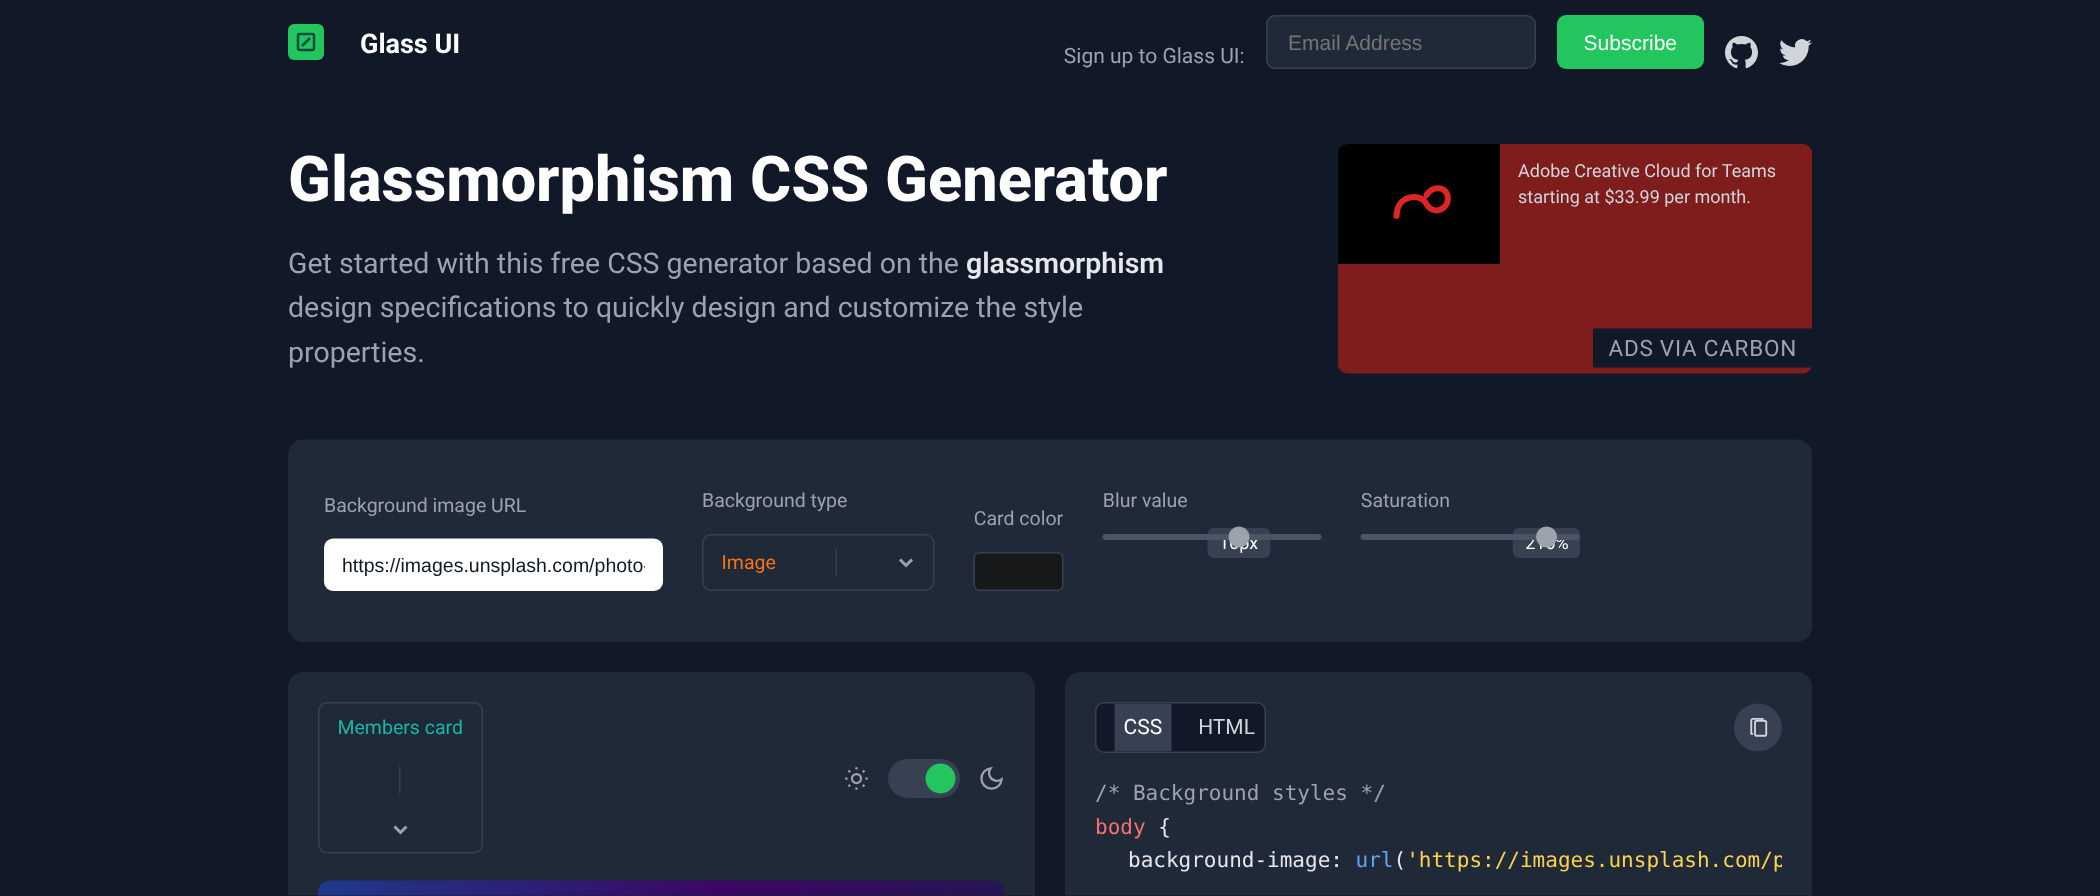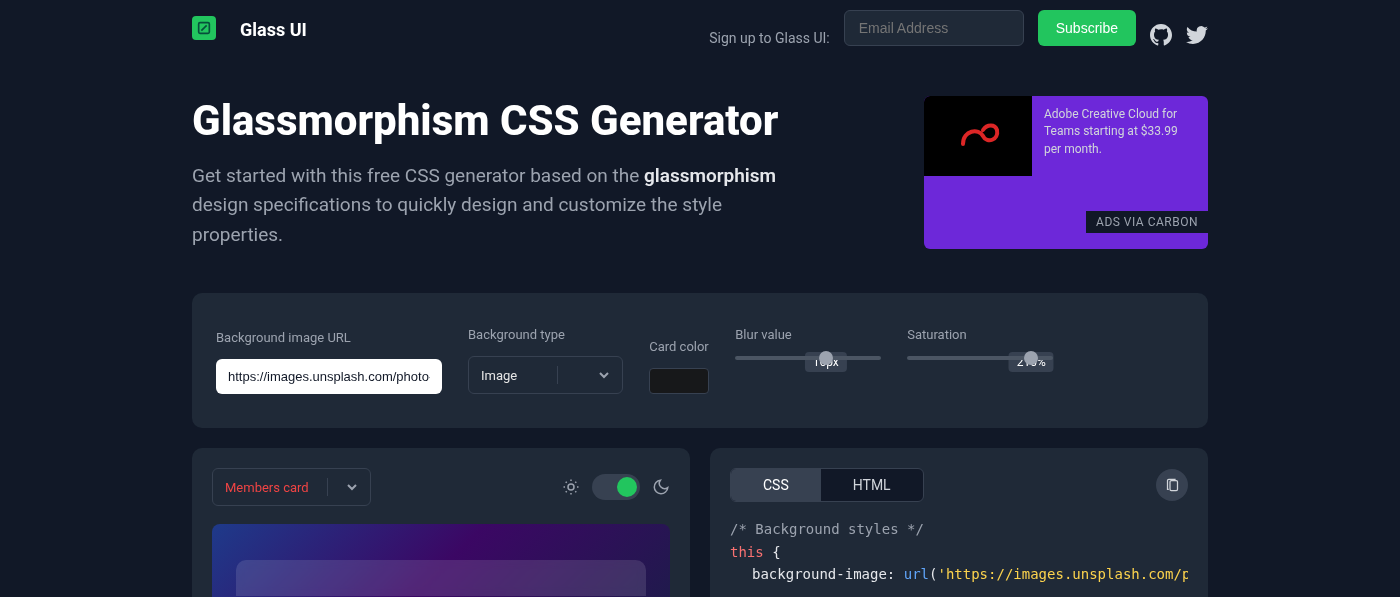--- a/index.html
+++ b/index.html
@@ -22,49 +22,49 @@
 .email-input { background: #1f2937; border: 1px solid #374151; color: #9ca3af; padding: 9px 14px; border-radius: 6px; width: 180px; font-size: 14px; }
 .subscribe-btn { background: #22c55e; color: #fff; border: none; padding: 10px 18px; border-radius: 6px; font-size: 14px; font-weight: 500; cursor: pointer; }
 .social-icon { width: 22px; height: 22px; color: #d1d5db; cursor: pointer; }
 .hero { margin-top: 40px; display: flex; gap: 60px; }
 .hero-left { flex: 1; }
 .hero-title { font-size: 42px; font-weight: 800; color: #fff; margin-bottom: 16px; }
 .hero-sub { font-size: 19px; color: #9ca3af; line-height: 1.55; max-width: 600px; }
 .hero-sub strong { color: #e5e7eb; font-weight: 600; }
 .hero-credits { font-size: 15px; color: #9ca3af; margin-top: 28px; }
 .hero-credits a { color: #60a5fa; text-decoration: none; }
-.ad-card { width: 284px; background: #6d28d9; border-radius: 6px; display: flex; overflow: hidden; position: relative; flex-shrink:0; }
+.ad-card { width: 316px; background: #7f1d1d; border-radius: 6px; display: flex; overflow: hidden; position: relative; flex-shrink:0; }
 .ad-logo { width: 108px; height: 80px; background: #000; display: flex; align-items: center; justify-content: center; }
 .ad-logo svg { width: 50px; height: 36px; }
 .ad-text { padding: 10px 12px 24px 12px; font-size: 12px; color: #d1d5db; line-height: 1.45; flex:1; }
-.ad-via { position: absolute; bottom: 16px; right: 0; background: #111827; padding: 4px 10px; font-size: 12px; letter-spacing: 0.5px; color: #9ca3af; }
+.ad-via { position: absolute; bottom: 4px; right: 0; background: #111827; padding: 4px 10px; font-size: 15px; letter-spacing: 0.5px; color: #9ca3af; }
 .controls-panel { margin-top: 44px; background: #1f2937; border-radius: 10px; padding: 34px 24px; display: flex; gap: 26px; align-items: flex-end; }
 .control-group { display: flex; flex-direction: column; gap: 14px; }
 .control-label { font-size: 13px; color: #9ca3af; }
 .url-input { background: #fff; color: #111827; border: none; padding: 10px 12px; border-radius: 6px; width: 226px; font-size: 13px; }
-.select { background: #1f2937; border: 1px solid #374151; color: #e5e5e5; padding: 10px 12px; border-radius: 6px; display: flex; align-items: center; gap: 40px; font-size: 13px; height:38px; }
+.select { background: #1f2937; border: 1px solid #374151; color: #f97316; padding: 10px 12px; border-radius: 6px; display: flex; align-items: center; gap: 40px; font-size: 13px; height:38px; }
 .select-divider { width:1px; height:18px; background:#374151; }
 .color-swatch { width: 60px; height: 26px; background: #17181a; border: 1px solid #374151; border-radius: 4px; }
 .slider-wrap { position: relative; width: 146px; height: 38px; display:flex; align-items:flex-start; }
 .slider-track { width: 100%; height: 4px; background: #4b5563; border-radius: 2px; position: relative; margin-bottom:6px; }
 .slider-thumb { position: absolute; top: 50%; transform: translate(-50%, -50%); width: 14px; height: 14px; background: #9ca3af; border-radius: 50%; }
 .slider-badge { position: absolute; top: -4px; transform: translateX(-50%); background: #374151; color: #fff; font-size: 12px; padding: 3px 8px; border-radius: 4px; }
 .bottom-row { margin-top: 20px; display: flex; gap: 20px; }
 .preview-panel, .code-panel { background: #1f2937; border-radius: 10px; padding: 20px; flex: 1; min-width:0; }
 .preview-header { display: flex; align-items: center; gap: 12px; margin-bottom: 18px; }
-.preview-select { background: #1f2937; border: 1px solid #374151; color: #ef4444; padding: 9px 12px; border-radius: 6px; display: flex; align-items: center; gap: 18px; font-size: 13px; }
+.preview-select { background: #1f2937; border: 1px solid #374151; color: #14b8a6; padding: 9px 12px; border-radius: 6px; display: flex; align-items: center; gap: 18px; font-size: 13px; flex-direction: column; }
 .preview-header-right { margin-left: auto; display: flex; align-items: center; gap: 12px; }
 .theme-icon { width: 18px; height: 18px; color: #9ca3af; }
 .toggle { width: 48px; height: 26px; background: #374151; border-radius: 13px; position: relative; cursor: pointer; }
 .toggle-knob { position: absolute; right: 3px; top: 3px; width: 20px; height: 20px; background: #22c55e; border-radius: 50%; }
 .preview-card { background: linear-gradient(135deg, #1e3a8a 0%, #3b0764 50%, #1e1b4b 100%); border-radius: 8px; padding: 36px 24px 0 24px; height: 90px; position: relative; overflow:hidden; }
 .glass-card { background: rgba(255,255,255,0.12); border-radius: 10px 10px 0 0; padding: 18px 22px; display: flex; align-items: center; justify-content: space-between; backdrop-filter: blur(4px); position:relative; }
 .code-header { display: flex; align-items: center; margin-bottom: 16px; }
 .code-tabs { display: flex; background: #111827; border-radius: 6px; overflow: hidden; border:1px solid #374151; }
-.code-tab { padding: 8px 32px; font-size: 14px; color: #d1d5db; cursor: pointer; }
+.code-tab { padding: 8px 6px; font-size: 14px; color: #d1d5db; cursor: pointer; margin-left: 12px; }
 .code-tab.active { background: #374151; color: #fff; }
 .copy-btn { margin-left: auto; width: 32px; height: 32px; background: #374151; border-radius: 50%; display: flex; align-items: center; justify-content: center; cursor: pointer; }
 .copy-btn svg { width: 15px; height: 15px; color: #d1d5db; }
 .code-body { font-family: ui-monospace, Menlo, Consolas, monospace; font-size: 14px; line-height: 1.6; white-space: nowrap; overflow: hidden; }
 .comment { color: #9ca3af; }
 .selector { color: #f87171; }
 .punct { color: #e5e7eb; }
 .prop { color: #e5e7eb; }
 .func { color: #60a5fa; }
 .string { color: #fcd34d; }
@@ -194,19 +194,19 @@
         </div>
         <div class="copy-btn">
           <svg viewBox="0 0 24 24" fill="none" stroke="currentColor" stroke-width="2">
               <rect x="8" y="4" width="12" height="16" rx="2"></rect>
               <path d="M16 4V2H6a2 2 0 00-2 2v14h2"></path>
             </svg>
         </div>
       </div>
       <div class="code-body">
         <div><span class="comment">/* Background styles */</span></div>
-        <div><span class="selector">this</span><span class="punct"> {</span></div>
+        <div><span class="selector">body</span><span class="punct"> {</span></div>
         <div class="indent"><span class="prop">background-image</span><span class="punct">: </span><span class="func">url</span><span class="punct">(</span><span class="string">'https://images.unsplash.com/photo-151968</span></div>
 
       </div>
     </div>
   </div>
 </div>
 
 </body></html>

